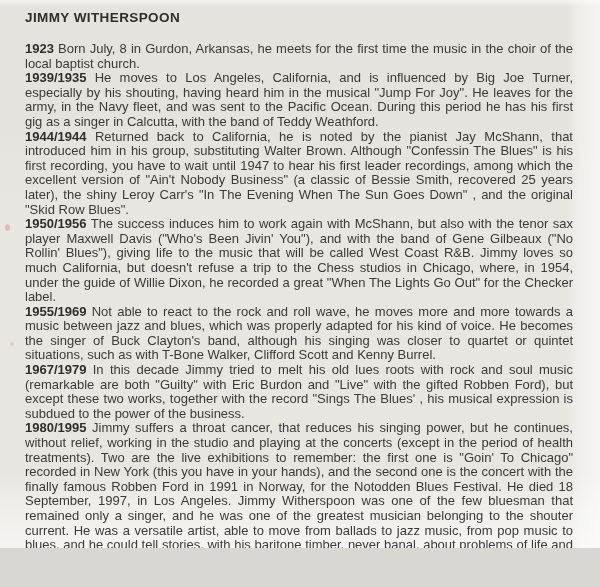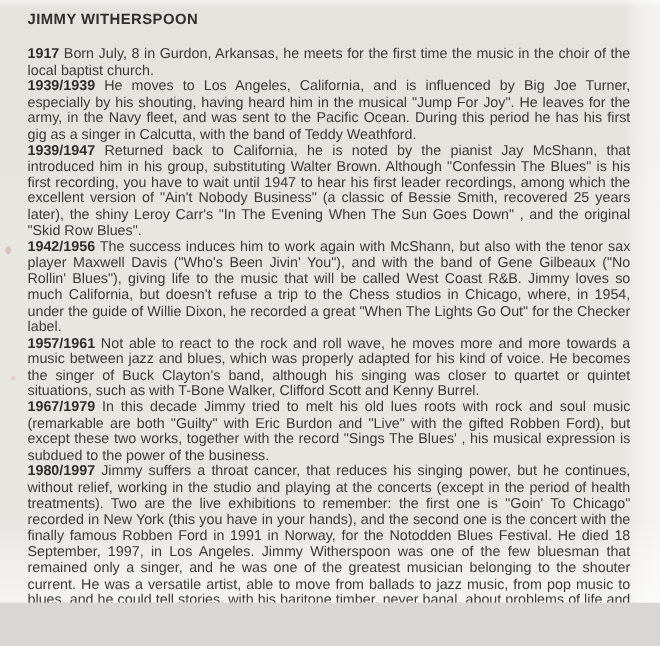--- a/index.html
+++ b/index.html
@@ -70,51 +70,51 @@
 </head>
 <body>
 
 <div class="page">
 
   <h1 class="title">JIMMY WITHERSPOON</h1>
 
   <div class="bio">
 
     <p>
-      <span class="years">1917</span>
+      <span class="years">1923</span>
       <span>Born July, 8 in Gurdon, Arkansas, he meets for the first time the music in the choir of the local baptist church.</span>
     </p>
 
     <p>
-      <span class="years">1939/1939</span>
+      <span class="years">1939/1935</span>
       <span>He moves to Los Angeles, California, and is influenced by Big Joe Turner, especially by his shouting, having heard him in the musical "Jump For Joy". He leaves for the army, in the Navy fleet, and was sent to the Pacific Ocean. During this period he has his first gig as a singer in Calcutta, with the band of Teddy Weathford.</span>
     </p>
 
     <p>
-      <span class="years">1939/1947</span>
+      <span class="years">1944/1944</span>
       <span>Returned back to California, he is noted by the pianist Jay McShann, that introduced him in his group, substituting Walter Brown. Although "Confessin The Blues" is his first recording, you have to wait until 1947 to hear his first leader recordings, among which the excellent version of "Ain't Nobody Business" (a classic of Bessie Smith, recovered 25 years later), the shiny Leroy Carr's "In The Evening When The Sun Goes Down" , and the original "Skid Row Blues".</span>
     </p>
 
     <p>
-      <span class="years">1942/1956</span>
+      <span class="years">1950/1956</span>
       <span>The success induces him to work again with McShann, but also with the tenor sax player Maxwell Davis ("Who's Been Jivin' You"), and with the band of Gene Gilbeaux ("No Rollin' Blues"), giving life to the music that will be called West Coast R&amp;B. Jimmy loves so much California, but doesn't refuse a trip to the Chess studios in Chicago, where, in 1954, under the guide of Willie Dixon, he recorded a great "When The Lights Go Out" for the Checker label.</span>
     </p>
 
     <p>
-      <span class="years">1957/1961</span>
+      <span class="years">1955/1969</span>
       <span>Not able to react to the rock and roll wave, he moves more and more towards a music between jazz and blues, which was properly adapted for his kind of voice. He becomes the singer of Buck Clayton's band, although his singing was closer to quartet or quintet situations, such as with T-Bone Walker, Clifford Scott and Kenny Burrel.</span>
     </p>
 
     <p>
       <span class="years">1967/1979</span>
       <span>In this decade Jimmy tried to melt his old lues roots with rock and soul music (remarkable are both "Guilty" with Eric Burdon and "Live" with the gifted Robben Ford), but except these two works, together with the record "Sings The Blues' , his musical expression is subdued to the power of the business.</span>
     </p>
 
     <p>
-      <span class="years">1980/1997</span>
+      <span class="years">1980/1995</span>
       <span>Jimmy suffers a throat cancer, that reduces his singing power, but he continues, without relief, working in the studio and playing at the concerts (except in the period of health treatments). Two are the live exhibitions to remember: the first one is "Goin' To Chicago" recorded in New York (this you have in your hands), and the second one is the concert with the finally famous Robben Ford in 1991 in Norway, for the Notodden Blues Festival. He died 18 September, 1997, in Los Angeles. Jimmy Witherspoon was one of the few bluesman that remained only a singer, and he was one of the greatest musician belonging to the shouter current. He was a versatile artist, able to move from ballads to jazz music, from pop music to blues, and he could tell stories, with his baritone timber, never banal, about problems of life and love, with an ironic and melancholic touch, that succeeded in getting close together, like never before and after, blues, r&amp;b, and jazz.</span>
     </p>
 
   </div>
 
   <div class="signature">
     <div>Marino Grandi</div>
     <div>("Il Blues" Magazine)</div>
   </div>
 

